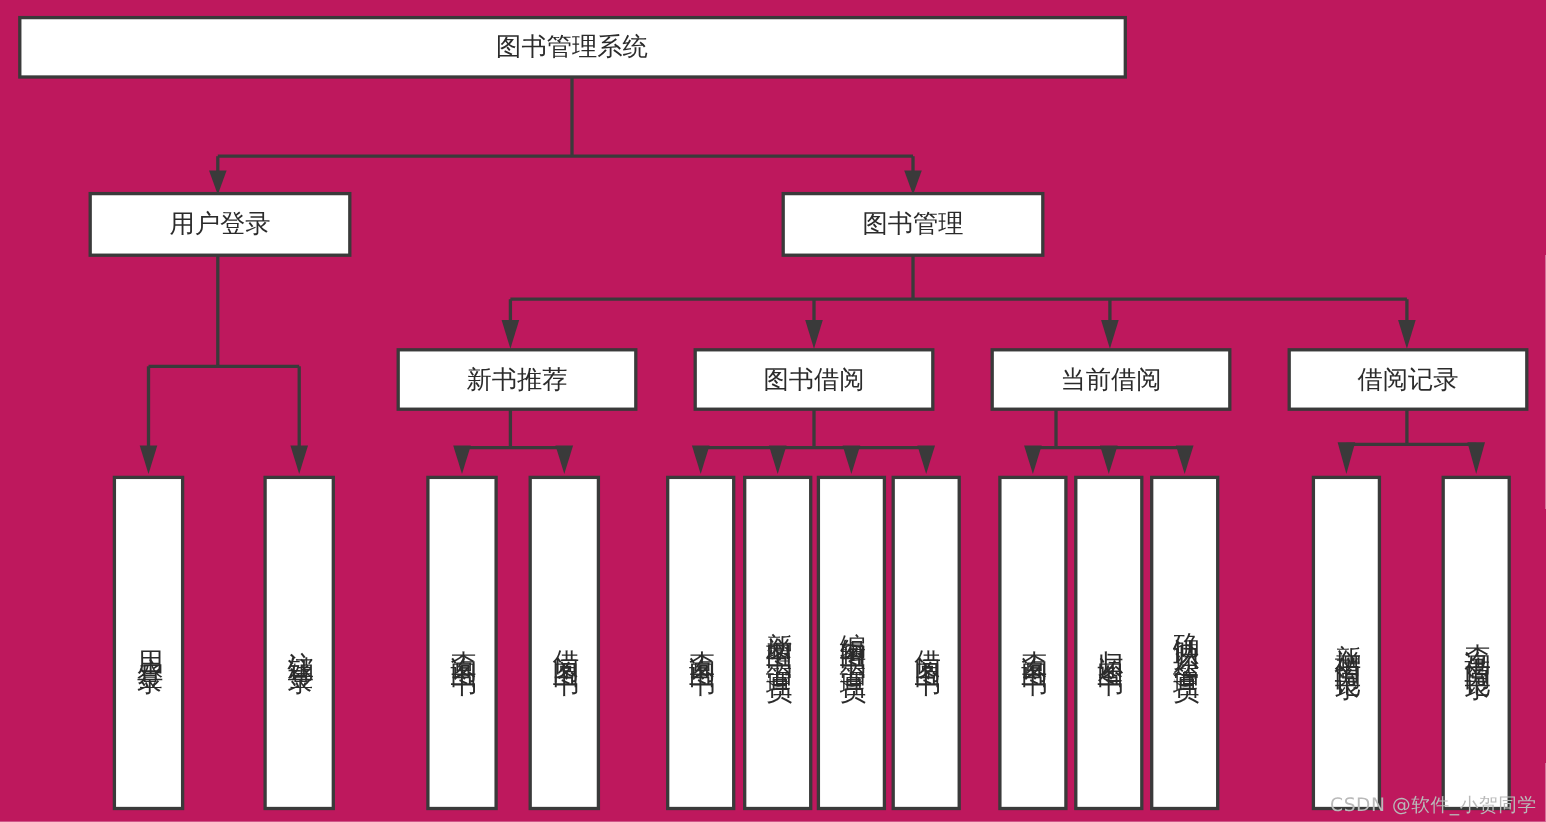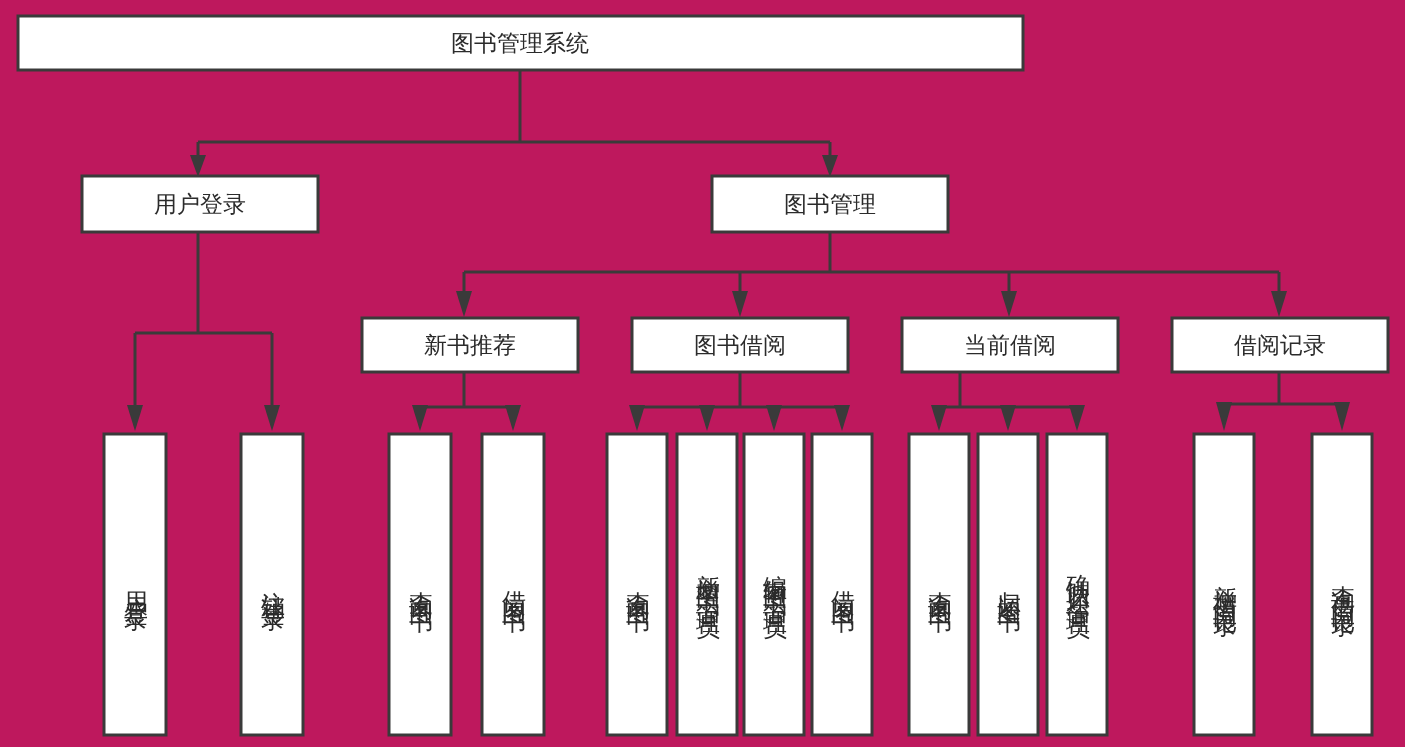--- a/index.html
+++ b/index.html
@@ -218,14 +218,15 @@
       <text class="node-label vertical" x="1224" y="584" style="writing-mode:vertical-rl;text-orientation:upright;letter-spacing:6px;">新增借阅记录</text>
     </g>
 
     <g>
       <rect class="node-rect" x="1312" y="434" width="60" height="301"></rect>
       <text class="node-label vertical" x="1342" y="584" style="writing-mode:vertical-rl;text-orientation:upright;letter-spacing:6px;">查询借阅记录</text>
     </g>
 
   </svg>
 
+  <div class="watermark">CSDN @软件_小贺同学</div>
 
 </div>
 
 </body></html>

